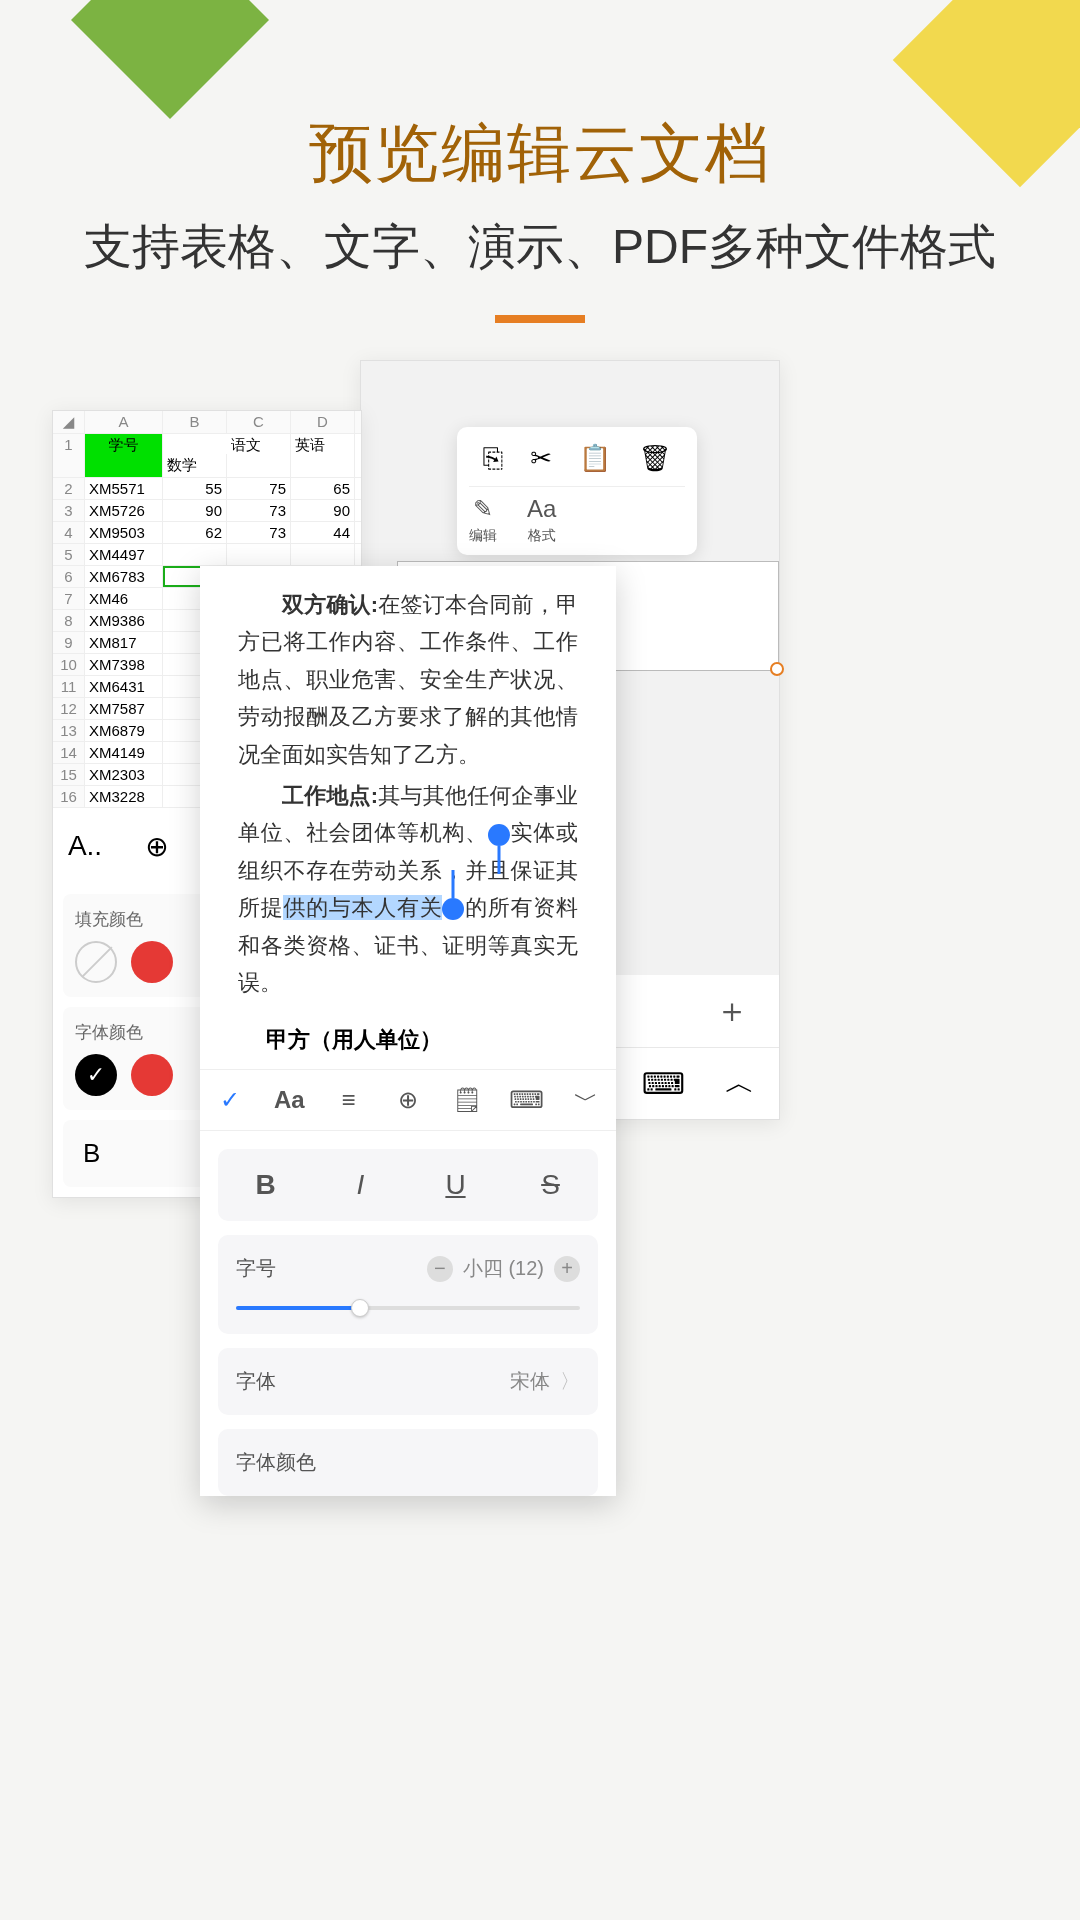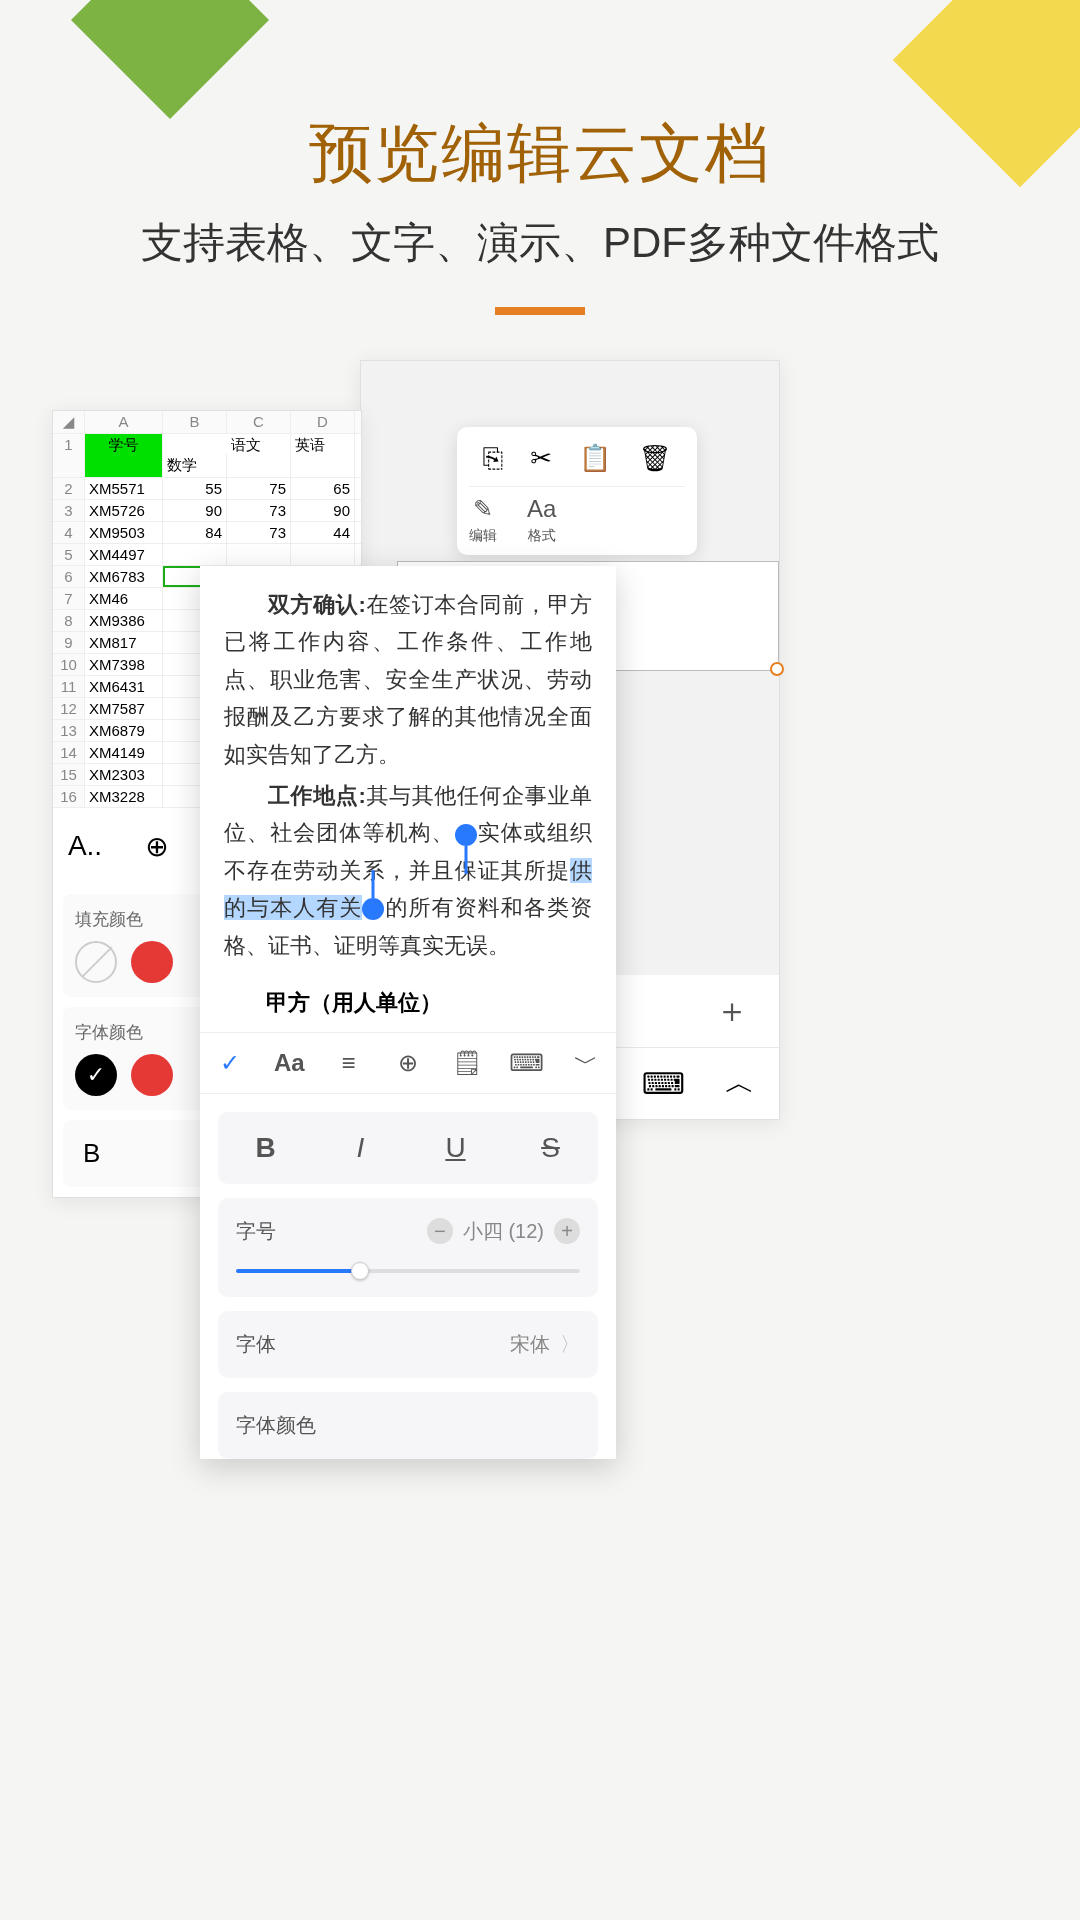--- a/index.html
+++ b/index.html
@@ -30,21 +30,21 @@
   top: 110px; left: 0; right: 0;
   text-align: center;
 }
 .headline h1 {
   font-size: 64px;
   font-weight: 400;
   color: #a16207;
   letter-spacing: 2px;
 }
 .headline h2 {
-  font-size: 42px;
+  font-size: 48px;
   font-weight: 500;
   color: #333;
   margin-top: 18px;
 }
 .underline {
   width: 90px;
   height: 8px;
   background: #e67e22;
   margin: 36px auto 0;
 }
@@ -191,21 +191,21 @@
 
 
 .panel-doc {
   position: absolute;
   top: 566px; left: 200px;
   width: 416px;
   background: #fff;
   box-shadow: 0 8px 30px rgba(0,0,0,0.18);
 }
 .doc-body {
-  padding: 20px 24px;
+  padding: 20px 38px;
   font-size: 22px;
   line-height: 1.7;
   color: #333;
   text-align: justify;
 }
 .doc-body p { text-indent: 2em; margin-bottom: 4px; }
 .doc-body strong { font-weight: 700; }
 .sel {
   background: #b3d7ff;
 }
@@ -371,21 +371,21 @@
         <div class="grid-row">
           <div class="row-head">3</div>
           <div class="col-A" style="">XM5726</div>
           <div class="col-B" style="">90</div>
           <div class="col-C" style="">73</div>
           <div class="col-D" style="">90</div>
         </div>
         <div class="grid-row">
           <div class="row-head">4</div>
           <div class="col-A" style="">XM9503</div>
-          <div class="col-B" style="">84</div>
+          <div class="col-B" style="">62</div>
           <div class="col-C" style="">73</div>
           <div class="col-D" style="">44</div>
         </div>
         <div class="grid-row">
           <div class="row-head">5</div>
           <div class="col-A" style="">XM4497</div>
           <div class="col-B" style=""></div>
           <div class="col-C" style=""></div>
           <div class="col-D" style=""></div>
         </div>

